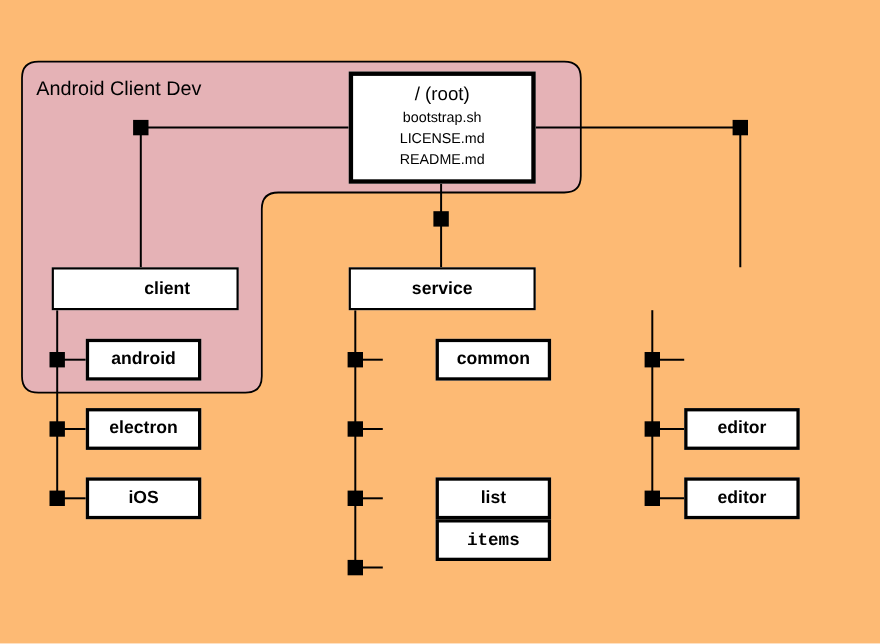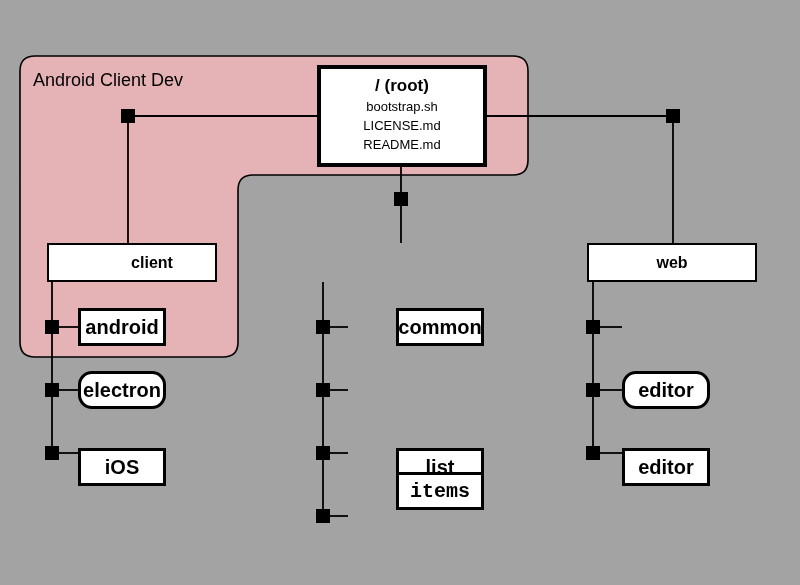--- a/index.html
+++ b/index.html
@@ -5,21 +5,21 @@
   html, body {
     margin: 0;
     padding: 0;
     background: #ffffff;
     font-family: "Liberation Sans", sans-serif;
   }
   .canvas {
     position: relative;
     width: 800px;
     height: 585px;
-    background: #a3a3a3;
+    background: #fdba74;
     overflow: hidden;
   }
   .layer {
     position: absolute;
     left: 0;
     top: 0;
   }
   .group-label {
     position: absolute;
     left: 33px;
@@ -44,53 +44,53 @@
     top: 65px;
     width: 170px;
     height: 102px;
     border-width: 4px;
     flex-direction: column;
     justify-content: flex-start;
     padding-top: 6px;
   }
   .root-title {
     font-size: 17px;
-    font-weight: bold;
+    font-weight: normal;
     line-height: 22px;
   }
   .root-file {
     font-size: 13px;
     line-height: 19px;
   }
   .node.parent {
     top: 243px;
     width: 170px;
     height: 39px;
     border-width: 2.5px;
     font-size: 16px;
     font-weight: bold;
   }
   .node.child {
-    width: 88px;
+    width: 105px;
     height: 38px;
     border-width: 3px;
-    font-size: 20px;
+    font-size: 16px;
     font-weight: bold;
   }
   
   .col-client.parent  { left: 47px; padding-left: 40px;  }
   .col-service.parent { left: 317px; }
   .col-web.parent     { left: 587px; }
   .col-client.child   { left: 78px;  }
   .col-service.child  { left: 348px; margin-left: 48px; }
   .col-web.child      { left: 622px; }
   
   .row-0 { top: 308px; }
-  .row-1 { top: 371px; border-radius: 14px; }
-  .row-2 { top: 448px; }
+  .row-1 { top: 371px; }
+  .row-2 { top: 434px; }
   .row-3 { top: 472px; font-family: Liberation Mono, monospace; }
 </style>
 </head>
 <body>
 
 <div class="canvas">
 
   <svg class="layer" width="800" height="585" viewBox="0 0 800 585">
 
     <path d="M35,56 H513 Q528,56 528,71 V160 Q528,175 513,175 H253 Q238,175 238,190 V342 Q238,357 223,357 H35 Q20,357 20,342 V71 Q20,56 35,56 Z" fill="#e5b2b6" stroke="#000000" stroke-width="1.6"></path>
@@ -144,21 +144,21 @@
     <div class="root-file">bootstrap.sh</div>
     <div class="root-file">LICENSE.md</div>
     <div class="root-file">README.md</div>
   </div>
 
   <div class="node parent col-client">client</div>
   <div class="node child col-client row-0">android</div>
   <div class="node child col-client row-1">electron</div>
   <div class="node child col-client row-2">iOS</div>
 
+  <div class="node parent col-service">service</div>
   <div class="node child col-service row-0">common</div>
   <div class="node child col-service row-2">list</div>
   <div class="node child col-service row-3">items</div>
 
-  <div class="node parent col-web">web</div>
   <div class="node child col-web row-1">editor</div>
   <div class="node child col-web row-2">editor</div>
 
 </div>
 
 </body></html>

